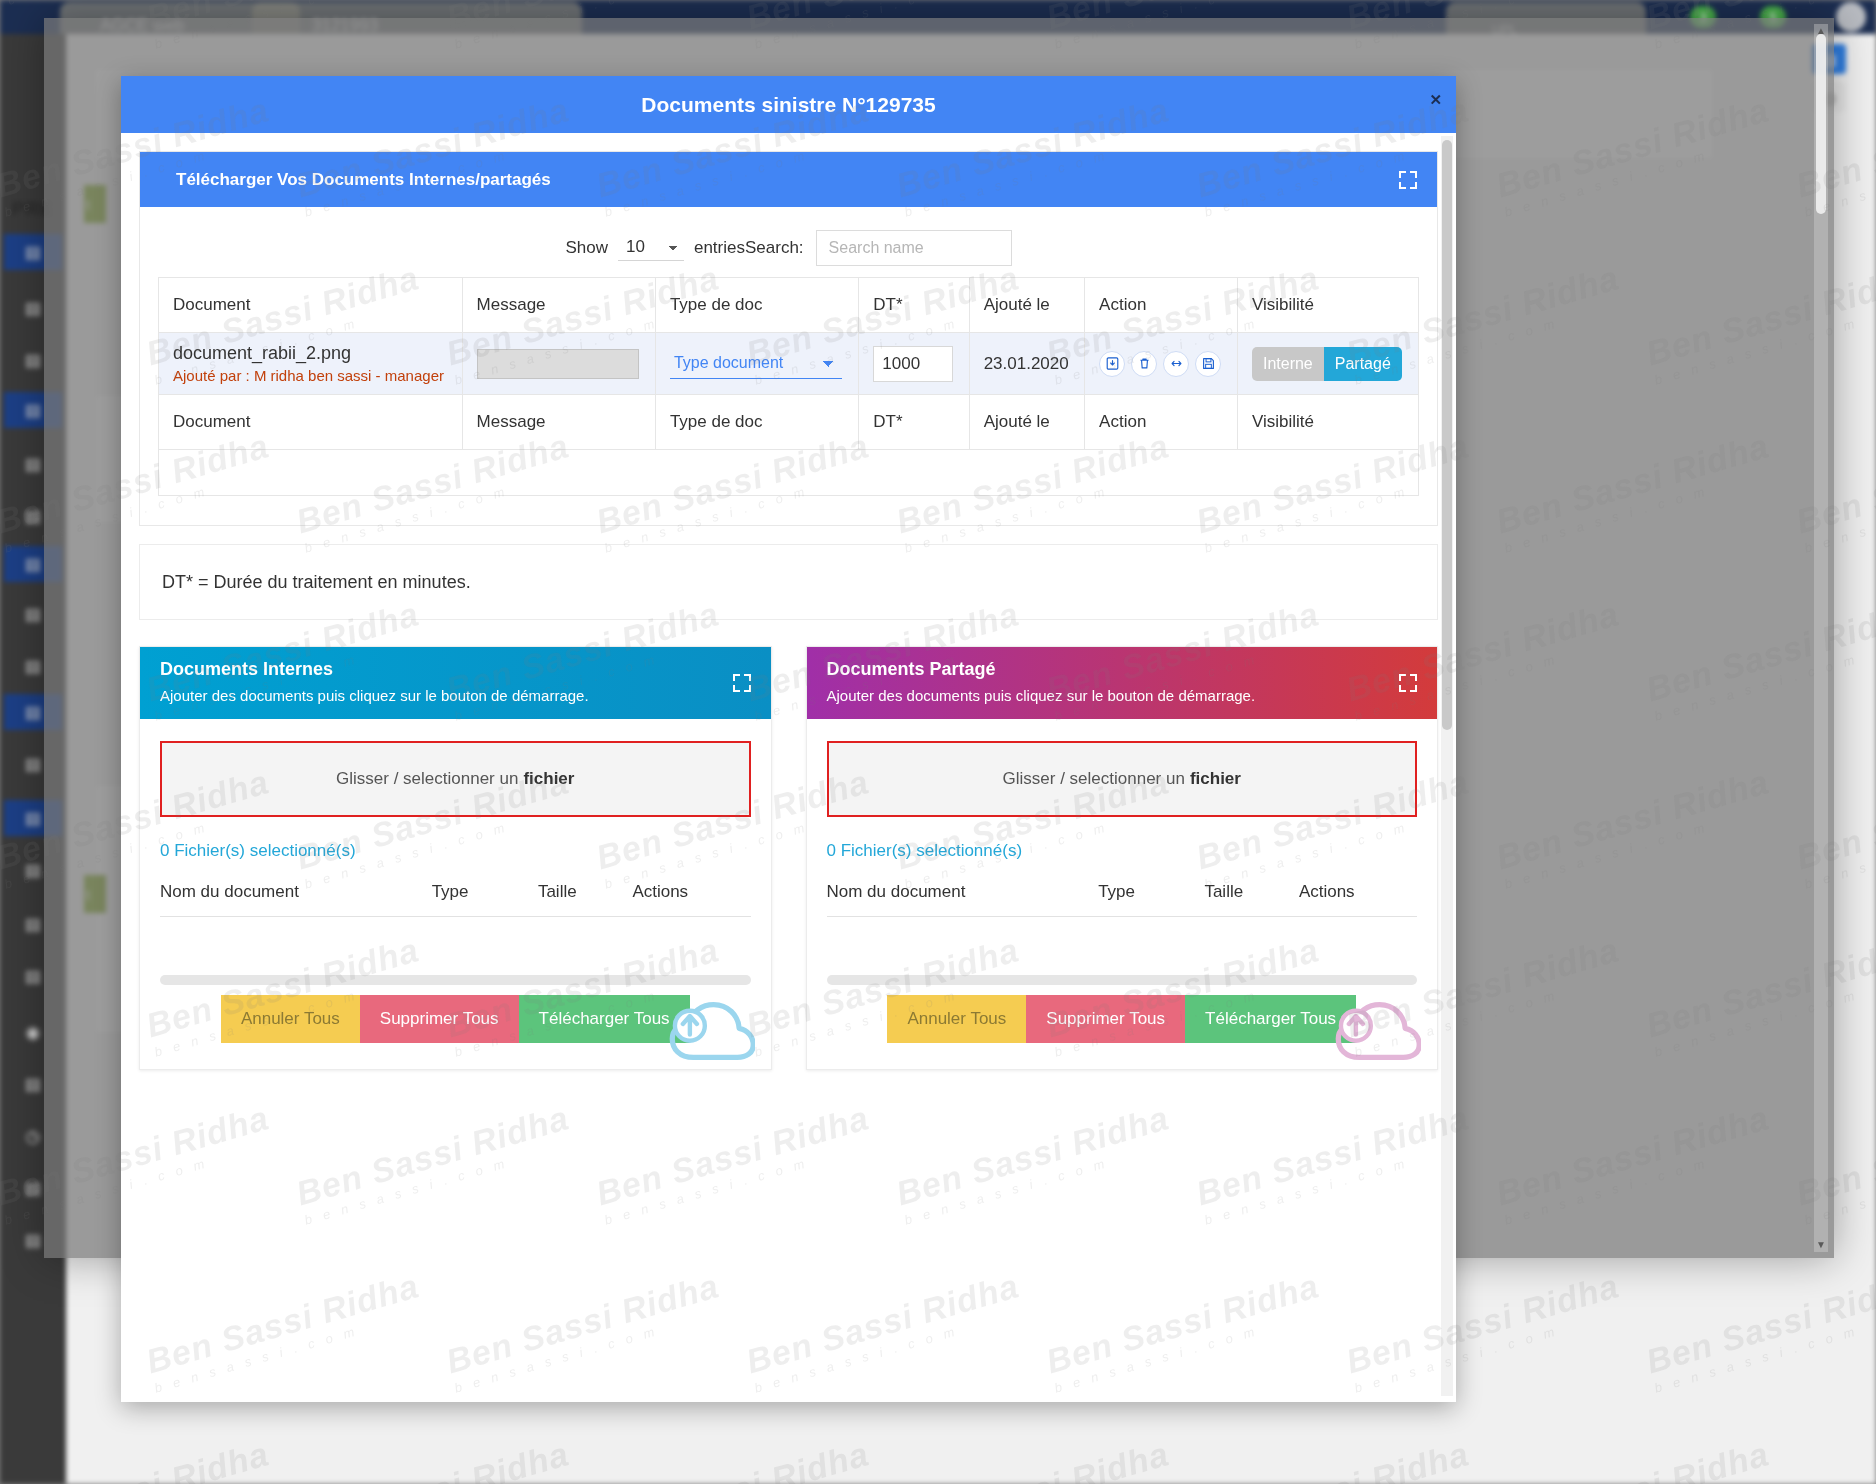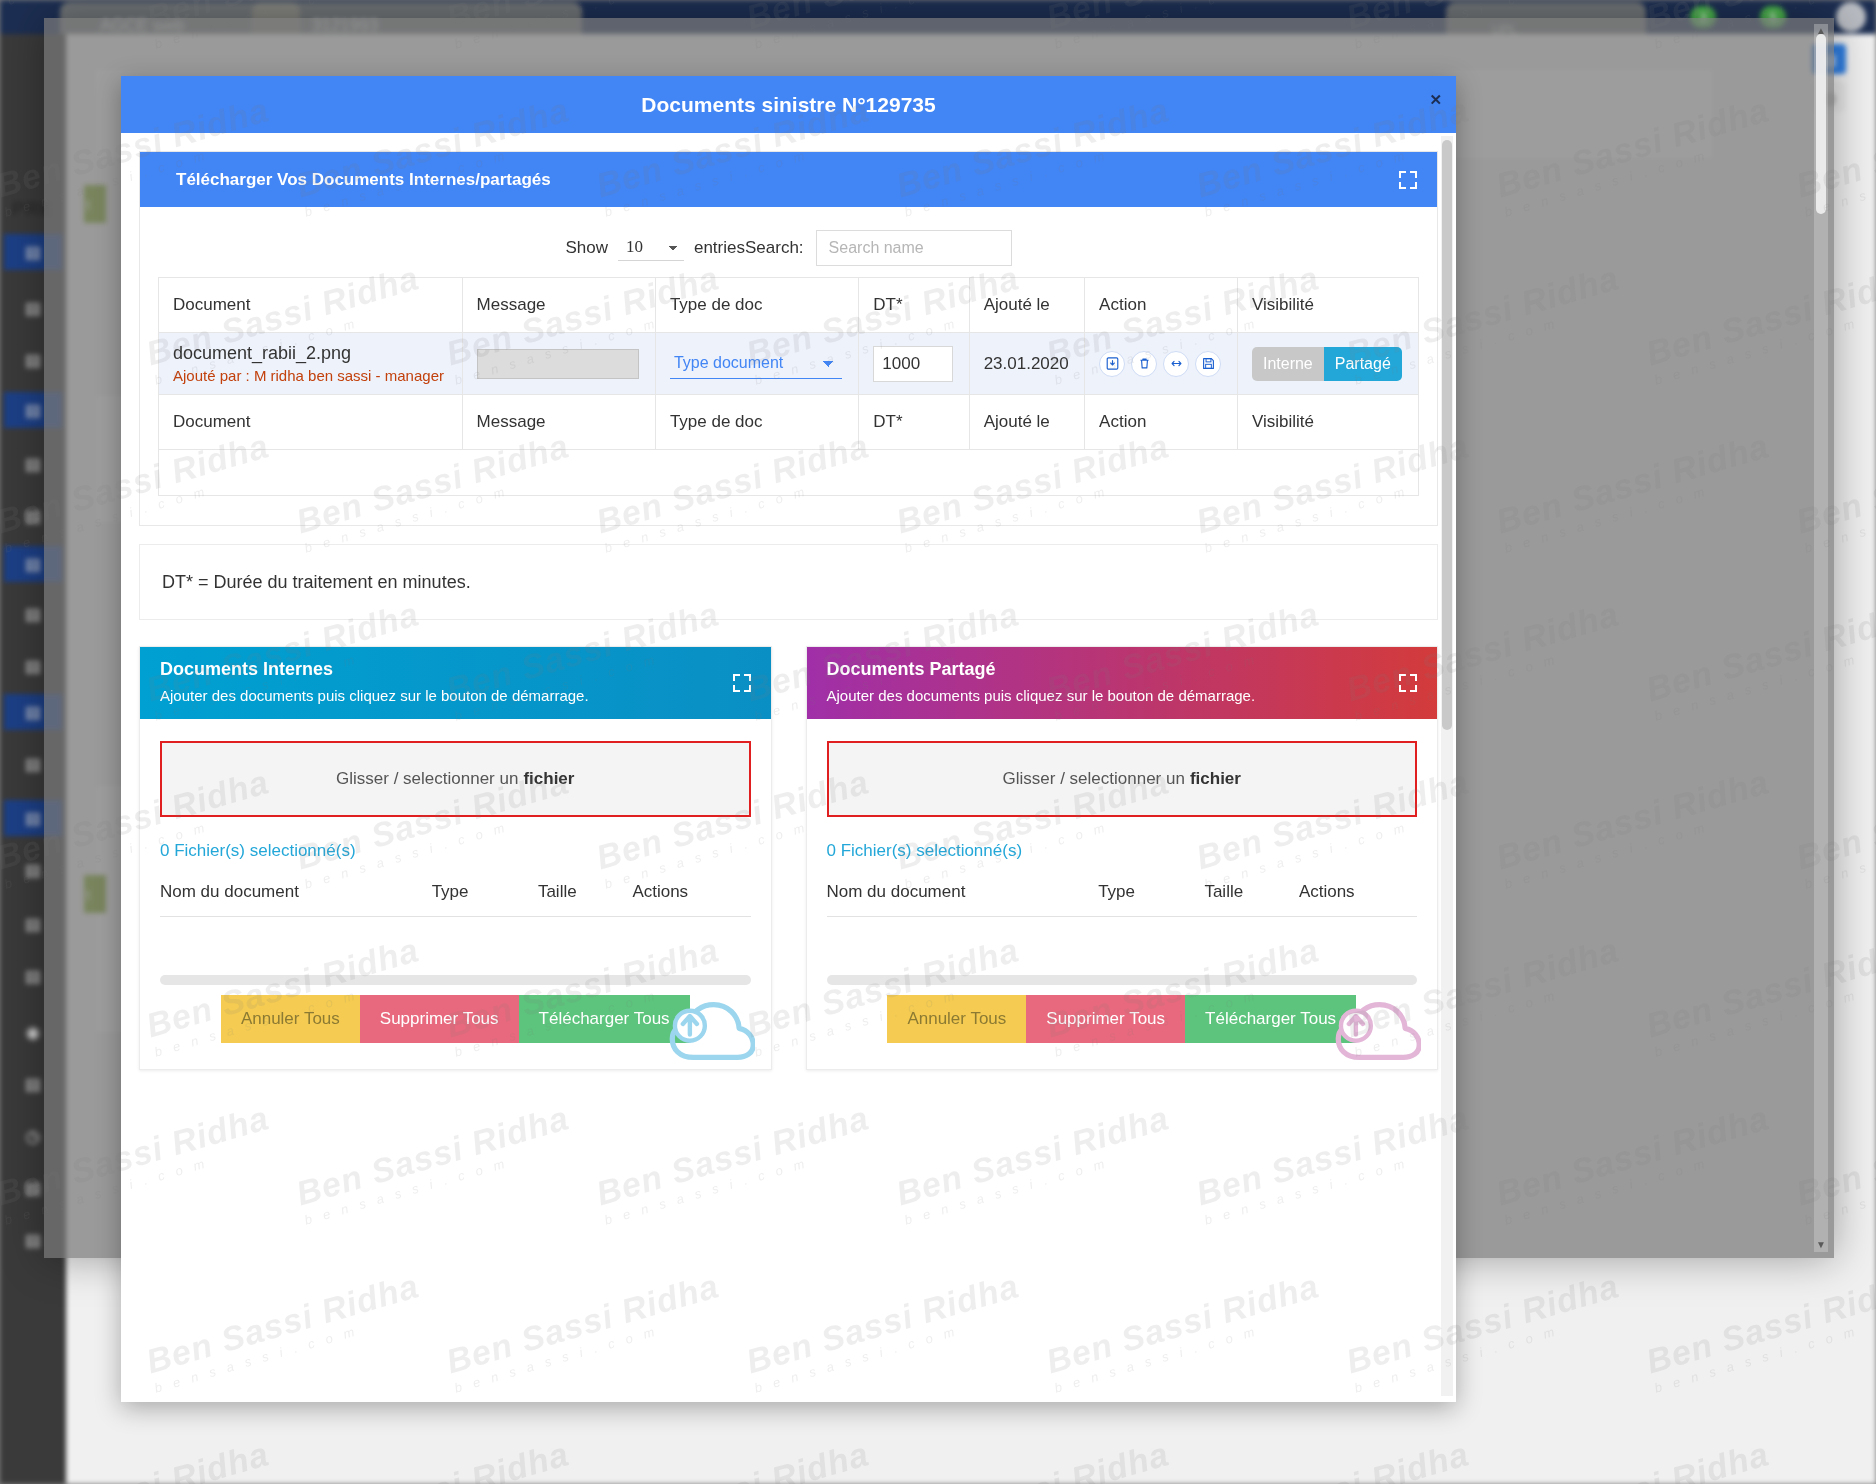--- a/index.html
+++ b/index.html
@@ -145,21 +145,21 @@
   }
   .expand-icon .tl { left:0; top:0; border-right:none; border-bottom:none; }
   .expand-icon .tr { right:0; top:0; border-left:none; border-bottom:none; }
   .expand-icon .bl { left:0; bottom:0; border-right:none; border-top:none; }
   .expand-icon .br { right:0; bottom:0; border-left:none; border-top:none; }
 
   #datatable-wrap { padding: 18px 18px 0 18px; }
   #dt-controls { display: flex; align-items: center; justify-content: center; height: 46px; }
   #dt-length { display: flex; align-items: center; gap: 10px; font-size: 17px; color: #333; }
   #dt-length select {
-    font-family: Liberation Serif, serif; font-size: 17px;
+    font-family: Liberation Sans, sans-serif; font-size: 17px;
     border: none; border-bottom: 1px solid #d5d5d5; background: transparent;
     padding: 2px 18px 4px 8px; color: #333; outline: none;
     -webkit-appearance: none; appearance: none;
     background-image: linear-gradient(45deg, transparent 50%, #555 50%),
                       linear-gradient(135deg, #555 50%, transparent 50%);
     background-position: calc(100% - 11px) 11px, calc(100% - 6px) 11px;
     background-size: 5px 5px, 5px 5px;
     background-repeat: no-repeat;
     min-width: 66px;
   }

